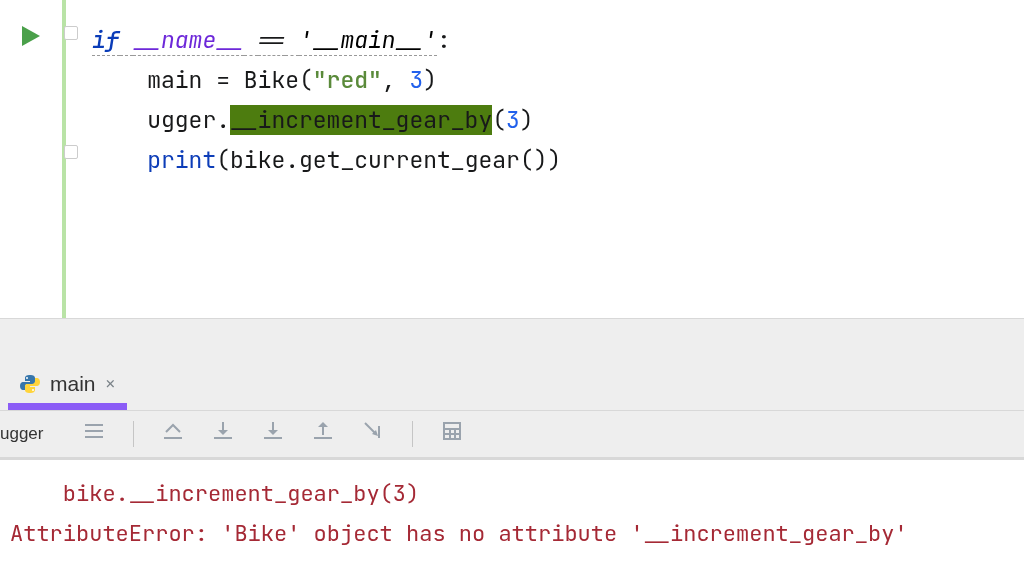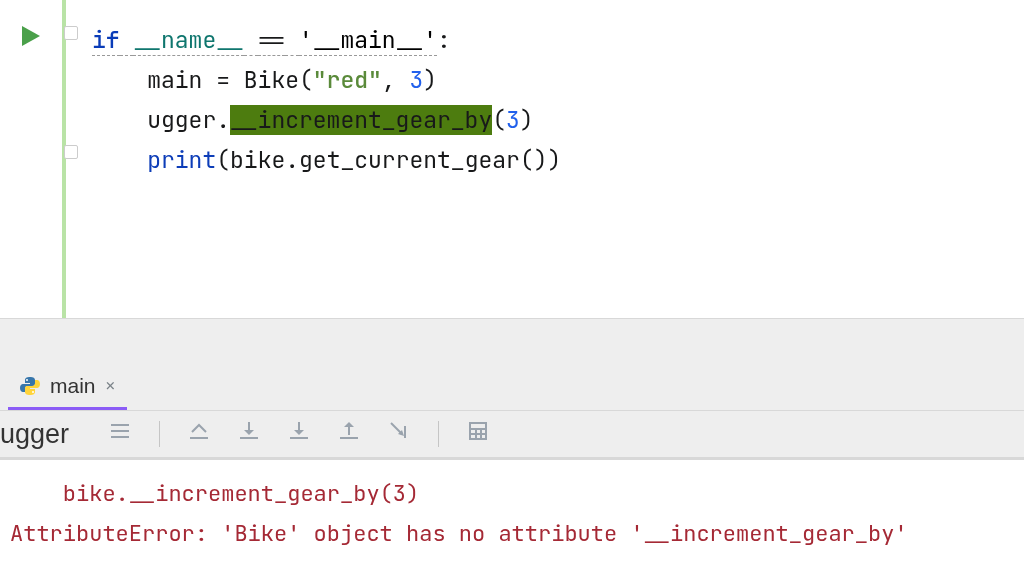--- a/index.html
+++ b/index.html
@@ -59,27 +59,28 @@
     }
     .code-line {
       white-space: pre;
       color: #18191a;
     }
     .keyword {
       color: #0a3cb8;
       font-weight: 500;
     }
     .dunder {
-      color: #0f766e;
+      color: #6d28d9;
     }
     .dunder-main {
       color: #000000;
     }
     .underlined {
       border-bottom: 1px dashed #999;
+      font-style: italic;
     }
     .string {
       color: #5a8a3a;
       font-weight: 500;
     }
     .number {
       color: #2160ec;
     }
     .highlight {
       background: #4d7c0f;
@@ -99,21 +100,21 @@
       background: #eeeeee;
       padding-left: 8px;
       gap: 8px;
     }
     .tab-item {
       display: flex;
       align-items: center;
       gap: 10px;
       padding: 8px 12px;
       background: #eeeeee;
-      border-bottom: 3px solid #8b5cf6;
+      border-bottom: 7px solid #8b5cf6;
       height: 46px;
     }
     .python-icon {
       width: 20px;
       height: 20px;
       position: relative;
     }
     .tab-label {
       font-family: -apple-system, BlinkMacSystemFont, sans-serif;
       font-size: 21px;
@@ -127,21 +128,21 @@
     .debugger-row {
       display: flex;
       align-items: center;
       height: 50px;
       background: #eeeeee;
       border-top: 1px solid #d8d8d8;
       border-bottom: 3px solid #d8d8d8;
     }
     .debugger-tab {
       font-family: -apple-system, BlinkMacSystemFont, sans-serif;
-      font-size: 27px;
+      font-size: 17px;
       color: #333;
       padding: 0 20px 0 0;
       height: 100%;
       display: flex;
       align-items: center;
     }
     .console-tab {
       display: flex;
       align-items: center;
       gap: 12px;

